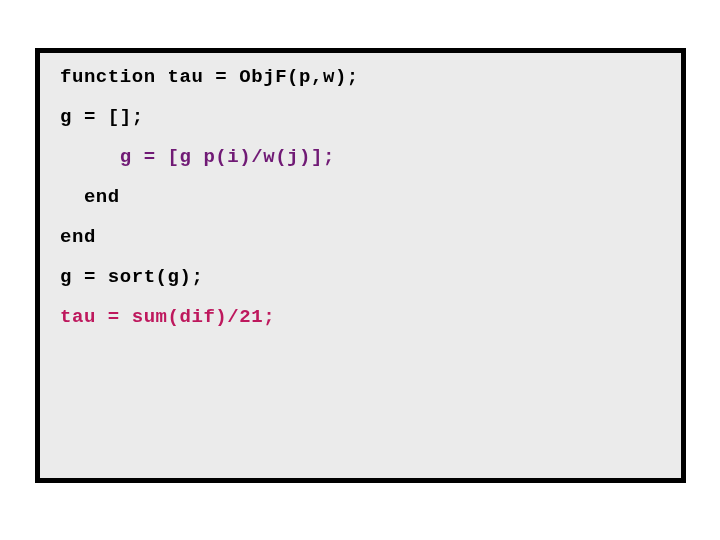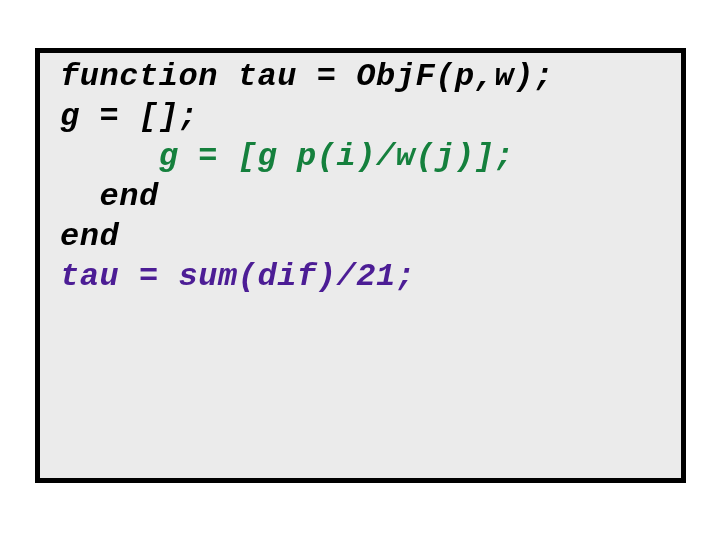--- a/index.html
+++ b/index.html
@@ -42,53 +42,53 @@
     margin: 0;
     padding: 0;
     list-style: none;
   }
 
   .code-line {
     display: block;
     height: 40px;
     line-height: 40px;
     font-family: "Liberation Mono", "DejaVu Sans Mono", monospace;
-    font-size: 32px;
+    font-size: 19px;
     font-weight: bold;
     letter-spacing: 0.55px;
     color: #000000;
     white-space: pre;
-    font-style: italic;
     -webkit-font-smoothing: none;
   }
 
   
 </style>
 </head>
 <body>
 
 <div id="screen" style="background: rgb(255, 255, 255);">
 
   <div id="code-box" style="background: rgb(235, 235, 235); border-color: rgb(0, 0, 0);">
 
     <div id="code-listing">
 
       <span class="code-line" style="color: rgb(0, 0, 0);">function tau = ObjF(p,w);</span>
 
       <span class="code-line" style="color: rgb(0, 0, 0);">g = [];</span>
 
 
 
-      <span class="code-line" style="color: #15803d;">     g = [g p(i)/w(j)];</span>
+      <span class="code-line" style="color: #701a75;">     g = [g p(i)/w(j)];</span>
 
       <span class="code-line" style="color: rgb(0, 0, 0);">  end</span>
 
       <span class="code-line" style="color: rgb(0, 0, 0);">end</span>
 
+      <span class="code-line" style="color: rgb(0, 0, 0);">g = sort(g);</span>
 
 
-      <span class="code-line" style="color: #4c1d95;">tau = sum(dif)/21;</span>
+      <span class="code-line" style="color: #be185d;">tau = sum(dif)/21;</span>
 
     </div>
 
   </div>
 
 </div>
 
 </body></html>

